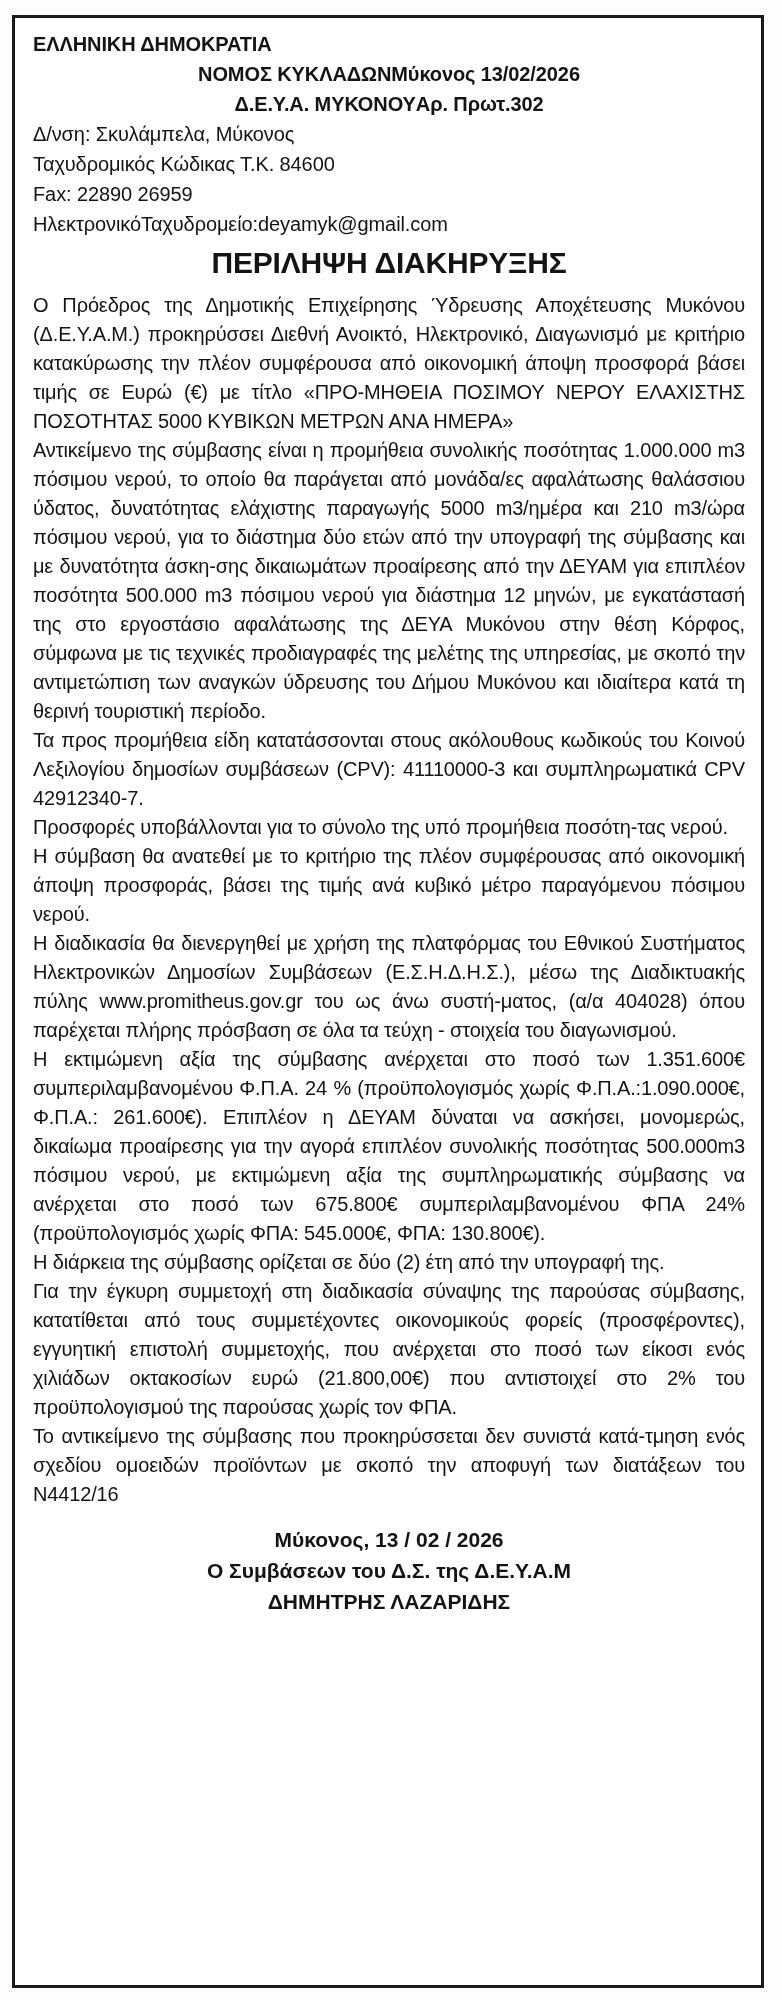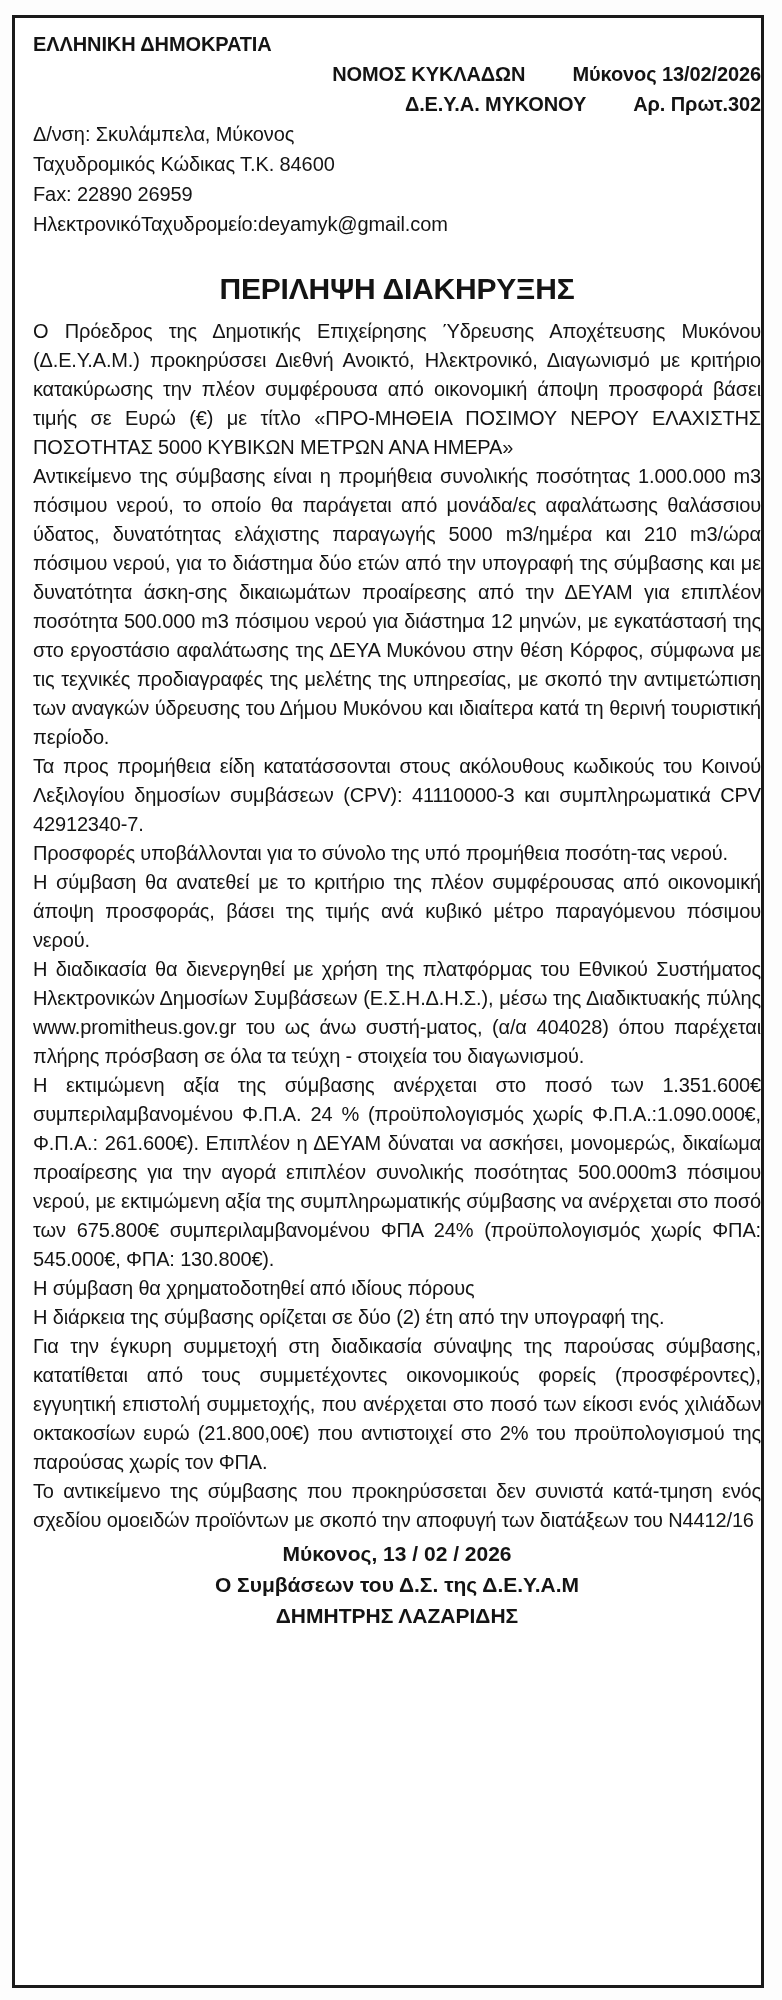--- a/index.html
+++ b/index.html
@@ -8,43 +8,43 @@
     background: #fdfdfd;
     font-family: "Liberation Sans", sans-serif;
   }
   .page {
     position: absolute;
     left: 12px; top: 15px;
     width: 752px; height: 1973px;
     border: 3px solid #1a1a1a;
     background: #ffffff;
     color: #141414;
-    padding: 11px 0 0 18px;
+    padding: 11px 16px 0 18px;
     overflow: hidden;
   }
   .hdr { font-size: 20px; line-height: 30px; letter-spacing: -0.1px; }
   .hdr .bold { font-weight: bold; }
-  .hdr-row { display: flex; justify-content: flex-end; align-items: baseline; gap: 47px; }
+  .hdr-row { display: flex; justify-content: center; align-items: baseline; }
   .doc-title {
     text-align: center;
     font-weight: bold;
     font-size: 30px;
     line-height: 36px;
-    margin: 32px 0 10px 0;
+    margin: 6px 0 10px 0;
     letter-spacing: -0.2px;
   }
   .body-text { }
   .para {
     font-size: 20px;
     line-height: 29px;
     text-align: justify;
     letter-spacing: -0.15px;
   }
   .footer {
-    margin-top: 3px;
+    margin-top: 15px;
     text-align: center;
     font-weight: bold;
     font-size: 21px;
     line-height: 31px;
   }
 </style>
 </head>
 <body>
 
 <div class="page">
@@ -68,21 +68,20 @@
   <h1 class="doc-title">ΠΕΡΙΛΗΨΗ ΔΙΑΚΗΡΥΞΗΣ</h1>
 
   <div class="body-text">
     <p class="para">Ο Πρόεδρος της Δημοτικής Επιχείρησης Ύδρευσης Αποχέτευσης Μυκόνου (Δ.Ε.Υ.Α.Μ.) προκηρύσσει Διεθνή Ανοικτό, Ηλεκτρονικό, Διαγωνισμό με κριτήριο κατακύρωσης την πλέον συμφέρουσα από οικονομική άποψη προσφορά βάσει τιμής σε Ευρώ (€) με τίτλο «ΠΡΟ-ΜΗΘΕΙΑ ΠΟΣΙΜΟΥ ΝΕΡΟΥ ΕΛΑΧΙΣΤΗΣ ΠΟΣΟΤΗΤΑΣ 5000 ΚΥΒΙΚΩΝ ΜΕΤΡΩΝ ΑΝΑ ΗΜΕΡΑ»</p>
     <p class="para">Αντικείμενο της σύμβασης είναι η προμήθεια συνολικής ποσότητας 1.000.000 m3 πόσιμου νερού, το οποίο θα παράγεται από μονάδα/ες αφαλάτωσης θαλάσσιου ύδατος, δυνατότητας ελάχιστης παραγωγής 5000 m3/ημέρα και 210 m3/ώρα πόσιμου νερού, για το διάστημα δύο ετών από την υπογραφή της σύμβασης και με δυνατότητα άσκη-σης δικαιωμάτων προαίρεσης από την ΔΕΥΑΜ για επιπλέον ποσότητα 500.000 m3 πόσιμου νερού για διάστημα 12 μηνών, με εγκατάστασή της στο εργοστάσιο αφαλάτωσης της ΔΕΥΑ Μυκόνου στην θέση Κόρφος, σύμφωνα με τις τεχνικές προδιαγραφές της μελέτης της υπηρεσίας, με σκοπό την αντιμετώπιση των αναγκών ύδρευσης του Δήμου Μυκόνου και ιδιαίτερα κατά τη θερινή τουριστική περίοδο.</p>
     <p class="para">Τα προς προμήθεια είδη κατατάσσονται στους ακόλουθους κωδικούς του Κοινού Λεξιλογίου δημοσίων συμβάσεων (CPV): 41110000-3 και συμπληρωματικά CPV 42912340-7.</p>
     <p class="para">Προσφορές υποβάλλονται για το σύνολο της υπό προμήθεια ποσότη-τας νερού.</p>
     <p class="para">Η σύμβαση θα ανατεθεί με το κριτήριο της πλέον συμφέρουσας από οικονομική άποψη προσφοράς, βάσει της τιμής ανά κυβικό μέτρο παραγόμενου πόσιμου νερού.</p>
     <p class="para">Η διαδικασία θα διενεργηθεί με χρήση της πλατφόρμας του Εθνικού Συστήματος Ηλεκτρονικών Δημοσίων Συμβάσεων (Ε.Σ.Η.Δ.Η.Σ.), μέσω της Διαδικτυακής πύλης www.promitheus.gov.gr του ως άνω συστή-ματος, (α/α 404028) όπου παρέχεται πλήρης πρόσβαση σε όλα τα τεύχη - στοιχεία του διαγωνισμού.</p>
     <p class="para">Η εκτιμώμενη αξία της σύμβασης ανέρχεται στο ποσό των 1.351.600€ συμπεριλαμβανομένου Φ.Π.Α. 24 % (προϋπολογισμός χωρίς Φ.Π.Α.:1.090.000€, Φ.Π.Α.: 261.600€). Επιπλέον η ΔΕΥΑΜ δύναται να ασκήσει, μονομερώς, δικαίωμα προαίρεσης για την αγορά επιπλέον συνολικής ποσότητας 500.000m3 πόσιμου νερού, με εκτιμώμενη αξία της συμπληρωματικής σύμβασης να ανέρχεται στο ποσό των 675.800€ συμπεριλαμβανομένου ΦΠΑ 24% (προϋπολογισμός χωρίς ΦΠΑ: 545.000€, ΦΠΑ: 130.800€).</p>
-    <p class="para">Η σύμβαση θα χρηματοδοτηθεί από ιδίους πόρους</p>
     <p class="para">Η διάρκεια της σύμβασης ορίζεται σε δύο (2) έτη από την υπογραφή της.</p>
     <p class="para">Για την έγκυρη συμμετοχή στη διαδικασία σύναψης της παρούσας σύμβασης, κατατίθεται από τους συμμετέχοντες οικονομικούς φορείς (προσφέροντες), εγγυητική επιστολή συμμετοχής, που ανέρχεται στο ποσό των είκοσι ενός χιλιάδων οκτακοσίων ευρώ (21.800,00€) που αντιστοιχεί στο 2% του προϋπολογισμού της παρούσας χωρίς τον ΦΠΑ.</p>
     <p class="para">Το αντικείμενο της σύμβασης που προκηρύσσεται δεν συνιστά κατά-τμηση ενός σχεδίου ομοειδών προϊόντων με σκοπό την αποφυγή των διατάξεων του Ν4412/16</p>
   </div>
 
   <div class="footer">
     <div>Μύκονος, 13 / 02 / 2026</div>
     <div>Ο Συμβάσεων του Δ.Σ. της Δ.Ε.Υ.Α.Μ</div>
     <div>ΔΗΜΗΤΡΗΣ ΛΑΖΑΡΙΔΗΣ</div>
   </div>

